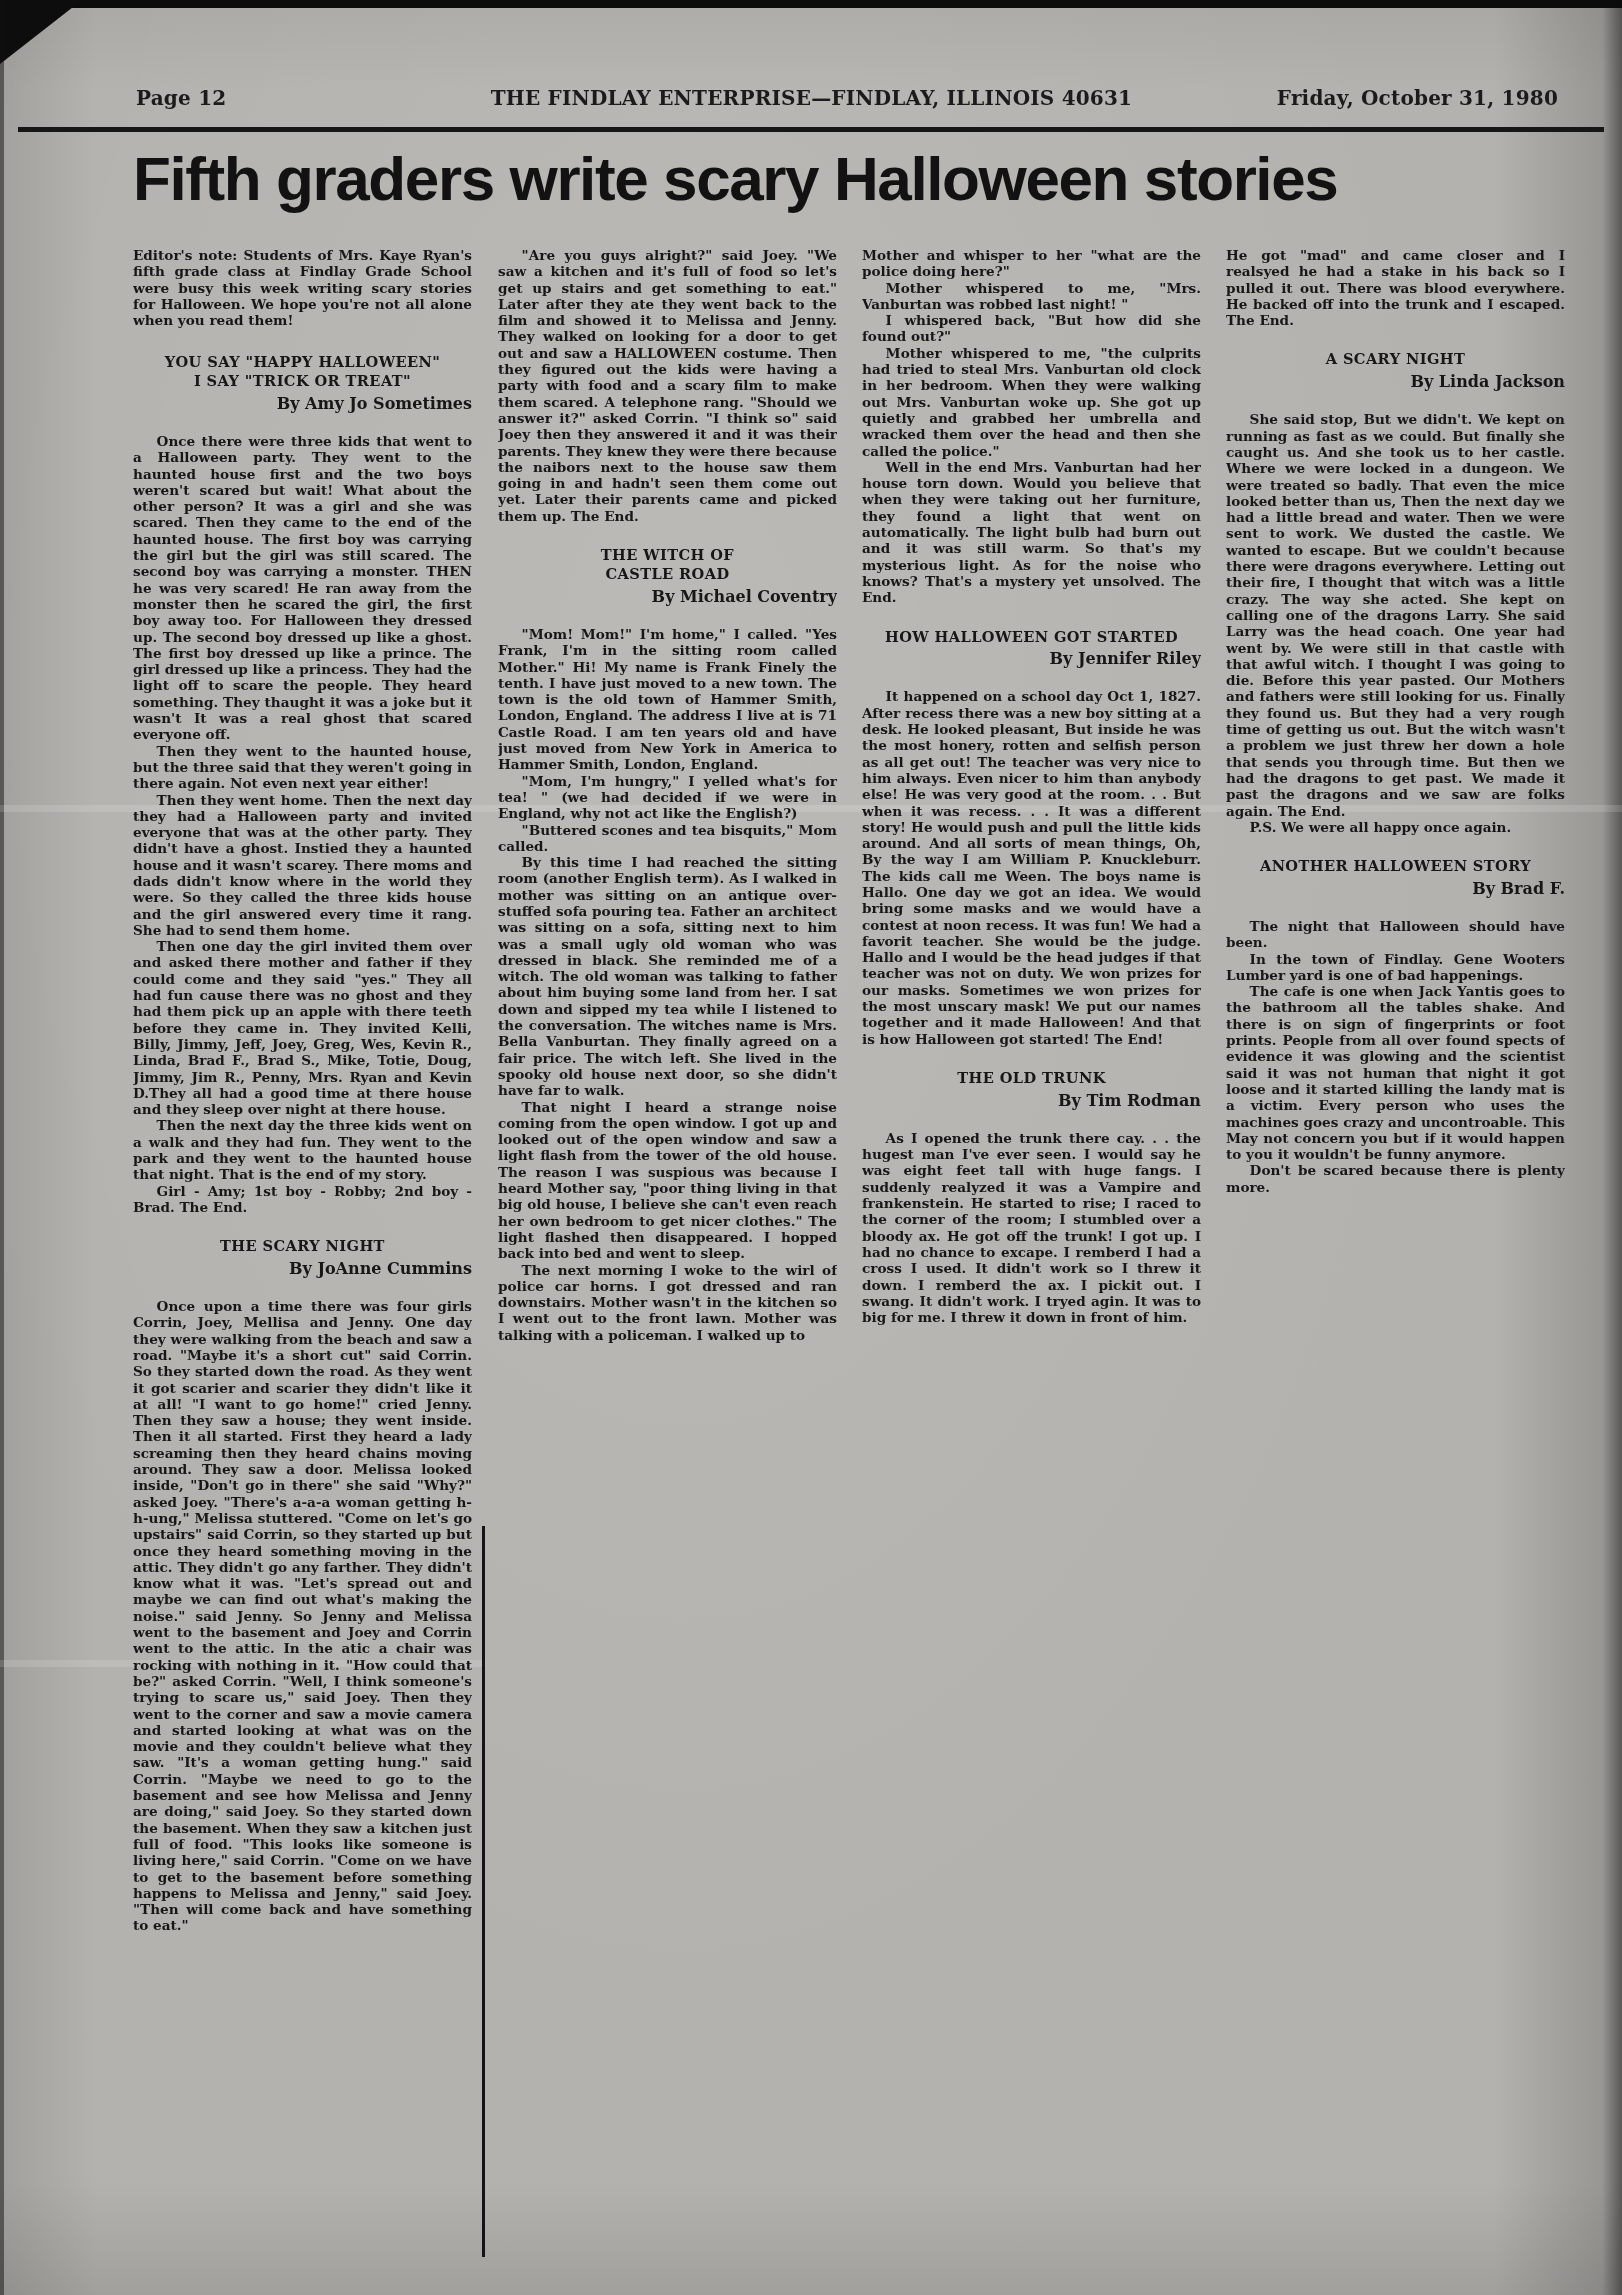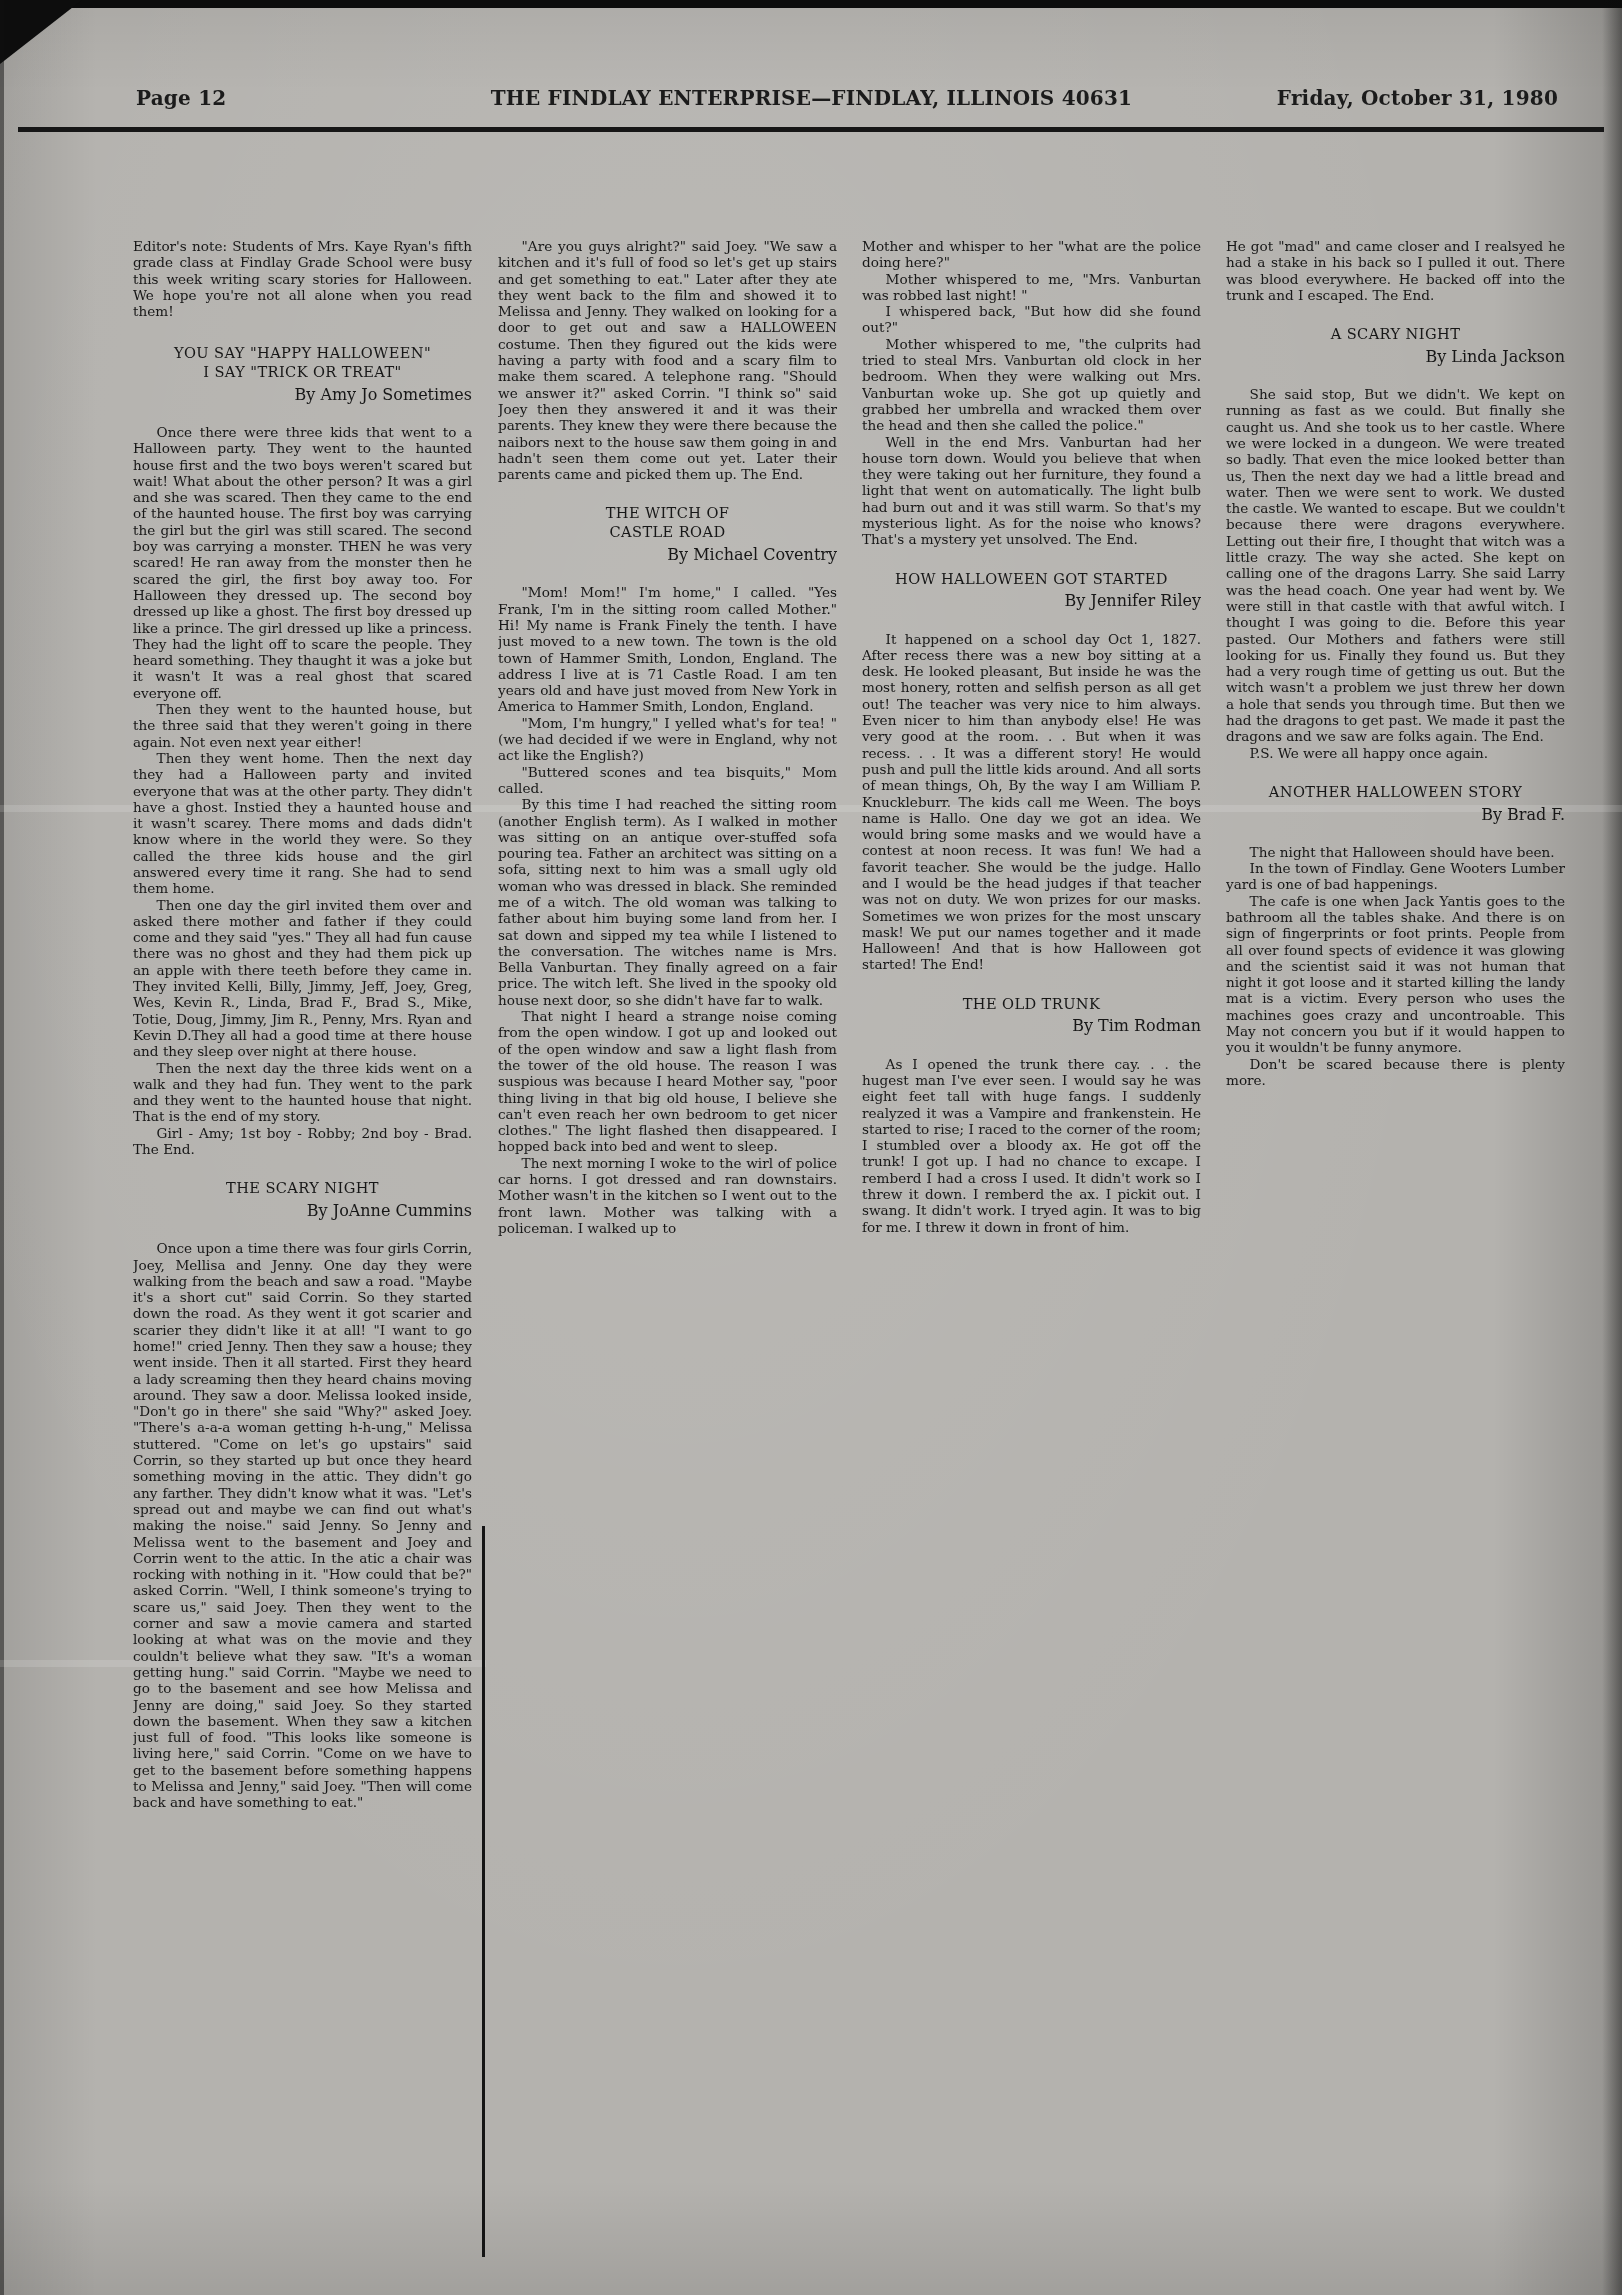--- a/index.html
+++ b/index.html
@@ -35,22 +35,22 @@
   
   .headline{
     position:absolute;top:143px;left:133px;width:1411px;
     font-family:"Liberation Sans", sans-serif;
     font-weight:700;font-size:62px;letter-spacing:-1.4px;color:#121212;
     white-space:nowrap;
   }
 
   
   .col{
-    position:absolute;top:238px;width:339px;
-    font-size:13.6px;line-height:16.3px;font-weight:400;
+    position:absolute;top:247px;width:339px;
+    font-size:13.6px;line-height:16.3px;font-weight:700;
     text-align:justify;color:#171717;
   }
   .col-0{left:133px;height:2015px;overflow:hidden;}
   .col-1{left:498px;height:1279px;overflow:hidden;}
   .col-2{left:862px;height:1279px;overflow:hidden;}
   .col-3{left:1226px;height:1279px;overflow:hidden;}
   .blk{margin:0;}
   .blk.note{margin:0 0 23.6px 0;}
   .blk.p{text-indent:23.6px;}
   .blk.cont{text-indent:0;}
@@ -92,20 +92,21 @@
   <div class="scan-left-edge"></div>
   <div class="scan-right-edge"></div>
   <div class="crease c1"></div>
   <div class="crease c2"></div>
 
   <div class="hdr-item hdr-page">Page 12</div>
   <div class="hdr-item hdr-masthead">THE FINDLAY ENTERPRISE—FINDLAY, ILLINOIS 40631</div>
   <div class="hdr-item hdr-date">Friday, October 31, 1980</div>
   <div class="hdr-rule"></div>
 
+  <div class="headline">Fifth graders write scary Halloween stories</div>
 
   <div class="col col-0">
       <div class="blk note">Editor's note: Students of Mrs. Kaye Ryan's fifth grade class at Findlay Grade School were busy this week writing scary stories for Halloween. We hope you're not all alone when you read them!</div>
       <div class="blk heading">YOU SAY "HAPPY HALLOWEEN"
 I SAY "TRICK OR TREAT"</div>
       <div class="blk byline">By Amy Jo Sometimes</div>
       <div class="blk p">Once there were three kids that went to a Halloween party. They went to the haunted house first and the two boys weren't scared but wait! What about the other person? It was a girl and she was scared. Then they came to the end of the haunted house. The first boy was carrying the girl but the girl was still scared. The second boy was carrying a monster. THEN he was very scared! He ran away from the monster then he scared the girl, the first boy away too. For Halloween they dressed up. The second boy dressed up like a ghost. The first boy dressed up like a prince. The girl dressed up like a princess. They had the light off to scare the people. They heard something. They thaught it was a joke but it wasn't It was a real ghost that scared everyone off.</div>
       <div class="blk p">Then they went to the haunted house, but the three said that they weren't going in there again. Not even next year either!</div>
       <div class="blk p">Then they went home. Then the next day they had a Halloween party and invited everyone that was at the other party. They didn't have a ghost. Instied they a haunted house and it wasn't scarey. There moms and dads didn't know where in the world they were. So they called the three kids house and the girl answered every time it rang. She had to send them home.</div>
       <div class="blk p">Then one day the girl invited them over and asked there mother and father if they could come and they said "yes." They all had fun cause there was no ghost and they had them pick up an apple with there teeth before they came in. They invited Kelli, Billy, Jimmy, Jeff, Joey, Greg, Wes, Kevin R., Linda, Brad F., Brad S., Mike, Totie, Doug, Jimmy, Jim R., Penny, Mrs. Ryan and Kevin D.They all had a good time at there house and they sleep over night at there house.</div>

